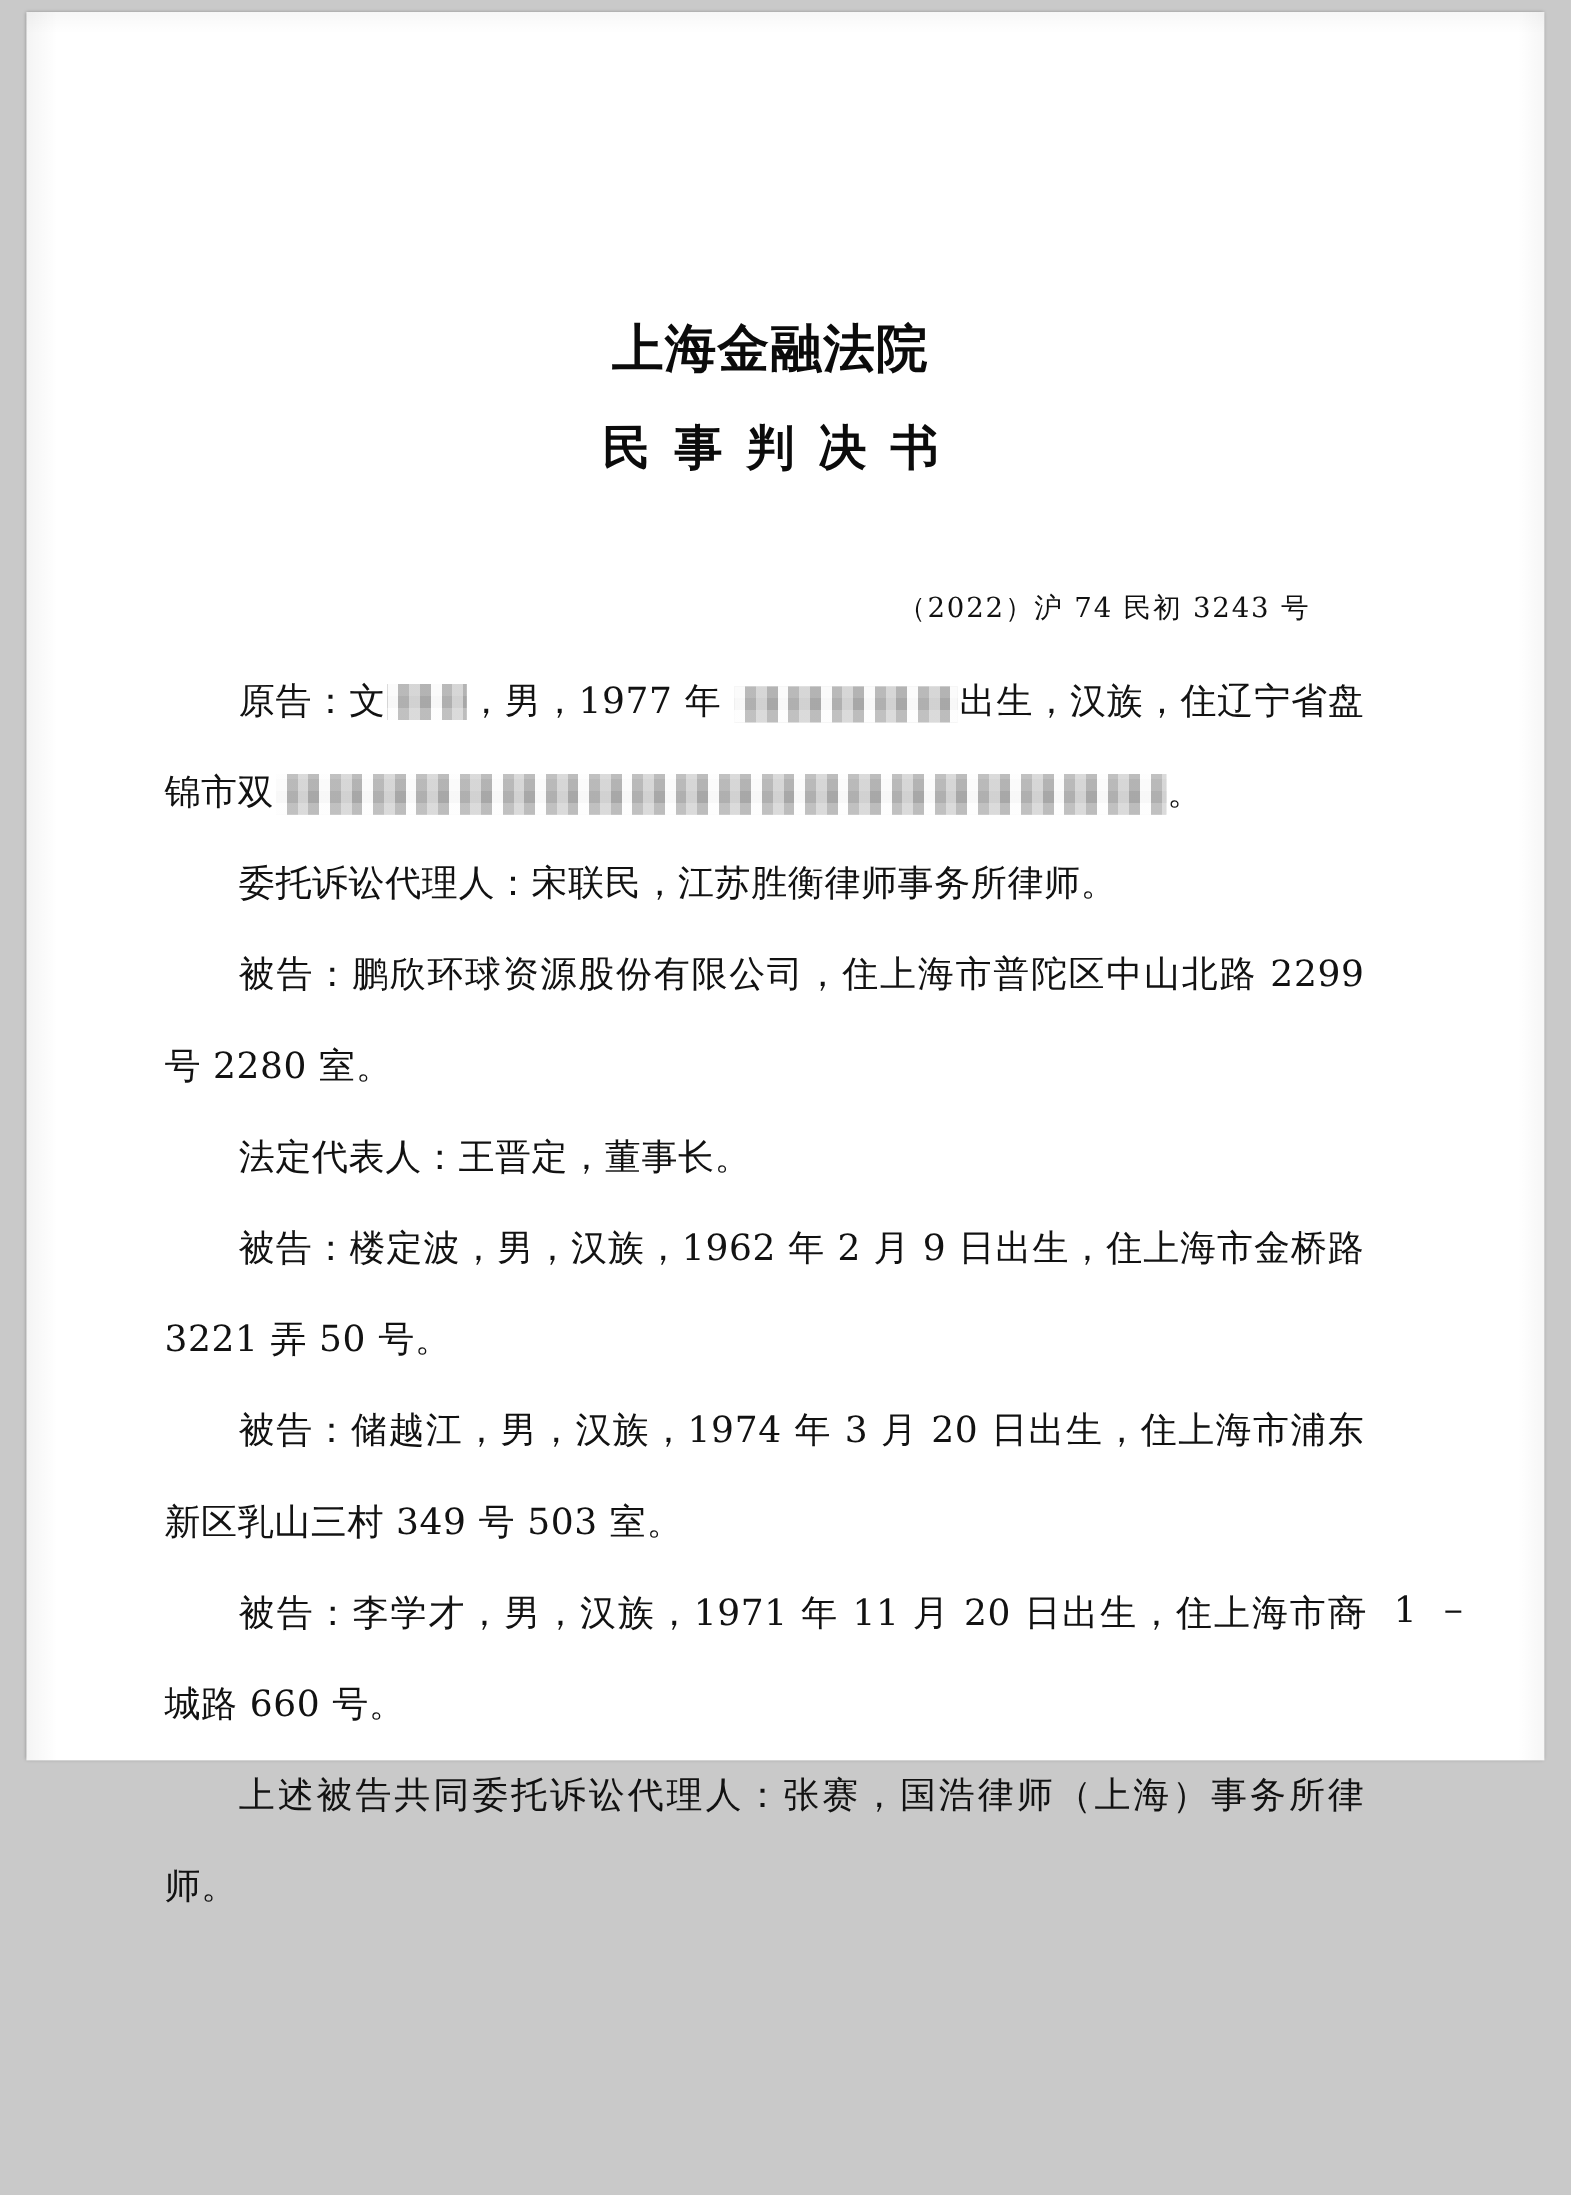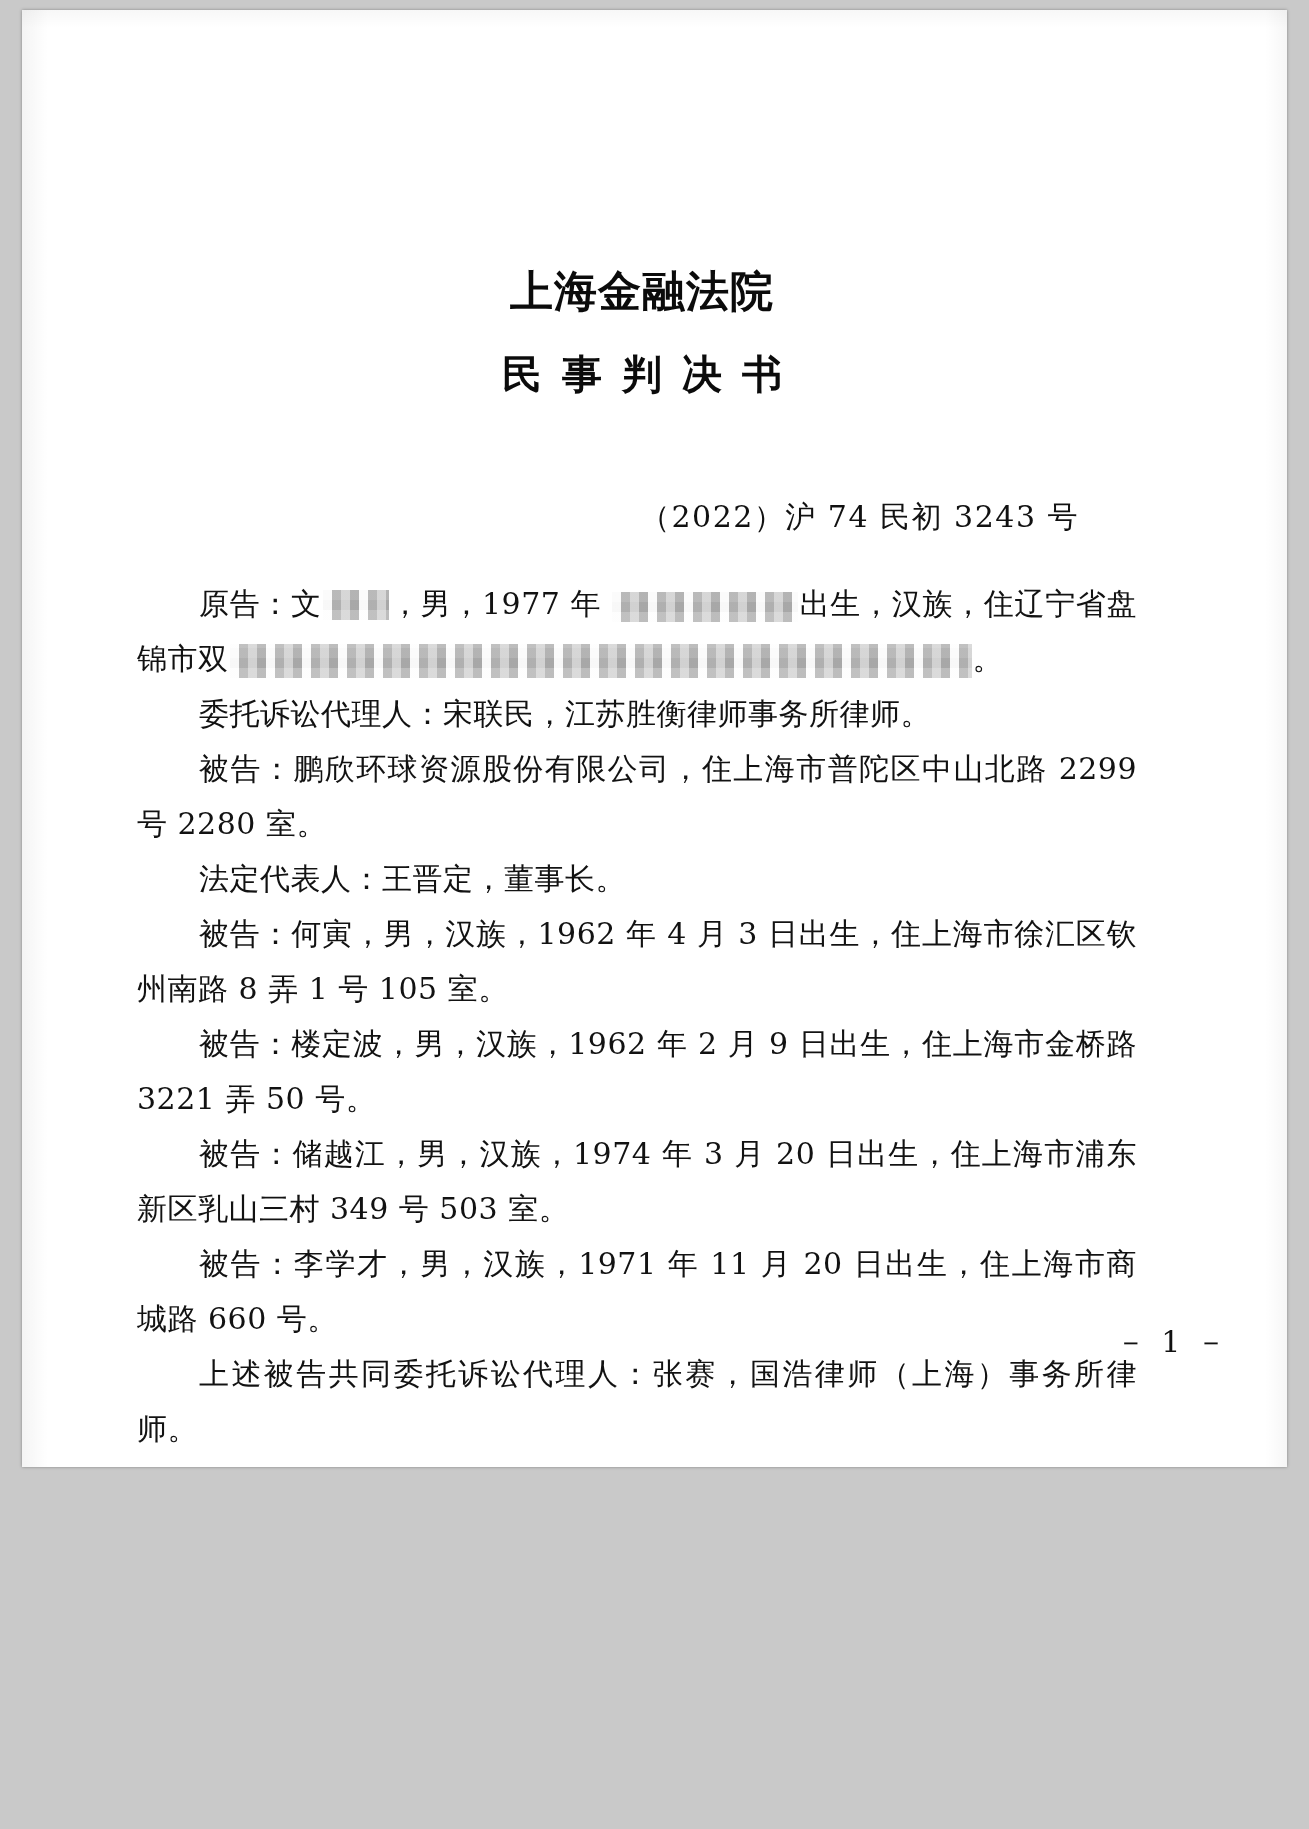--- a/index.html
+++ b/index.html
@@ -64,38 +64,38 @@
     text-align: center;
     font-family: "DejaVu Serif", "Liberation Serif", serif;
     font-weight: bold;
     font-size: 40px;
     letter-spacing: 20px;
     text-indent: 30px;
     color: #0b0b0b;
     line-height: 1.15;
   }
   .case-number {
-    margin: 16px;
+    margin: 3px;
     padding-top: 84px;
     padding-right: 42px;
     text-align: right;
-    font-size: 30px;
+    font-size: 23px;
     letter-spacing: 1.5px;
     color: #111;
     font-family: "DejaVu Serif", "Liberation Serif", serif;
   }
 
   
   .body-block {
     padding-top: 22px;
   }
   .para {
     margin: 0;
     font-size: 30px;
-    line-height: 55px;
+    line-height: 76px;
     color: #121212;
     text-indent: 62px;
     text-align: justify;
     text-justify: inter-ideograph;
     letter-spacing: 0.5px;
     font-family: "DejaVu Serif", "Liberation Serif", serif;
     word-break: break-all;
   }
 
   
@@ -147,21 +147,20 @@
     <div class="body-block">
 
       <p class="para"><span>原告：文</span><span class="redact r-name"></span><span>，男，1977 年 </span><span class="redact r-date"></span><span>出生，汉族，住辽宁省盘锦市双</span><span class="redact r-addr"></span><span>。</span></p>
 
       <p class="para">委托诉讼代理人：宋联民，江苏胜衡律师事务所律师。</p>
 
       <p class="para">被告：鹏欣环球资源股份有限公司，住上海市普陀区中山北路 2299 号 2280 室。</p>
 
       <p class="para">法定代表人：王晋定，董事长。</p>
 
-      <p class="para">被告：何寅，男，汉族，1962 年 4 月 3 日出生，住上海市徐汇区钦州南路 8 弄 1 号 105 室。</p>
 
       <p class="para">被告：楼定波，男，汉族，1962 年 2 月 9 日出生，住上海市金桥路 3221 弄 50 号。</p>
 
       <p class="para">被告：储越江，男，汉族，1974 年 3 月 20 日出生，住上海市浦东新区乳山三村 349 号 503 室。</p>
 
       <p class="para">被告：李学才，男，汉族，1971 年 11 月 20 日出生，住上海市商城路 660 号。</p>
 
       <p class="para">上述被告共同委托诉讼代理人：张赛，国浩律师（上海）事务所律师。</p>
 
     </div>

